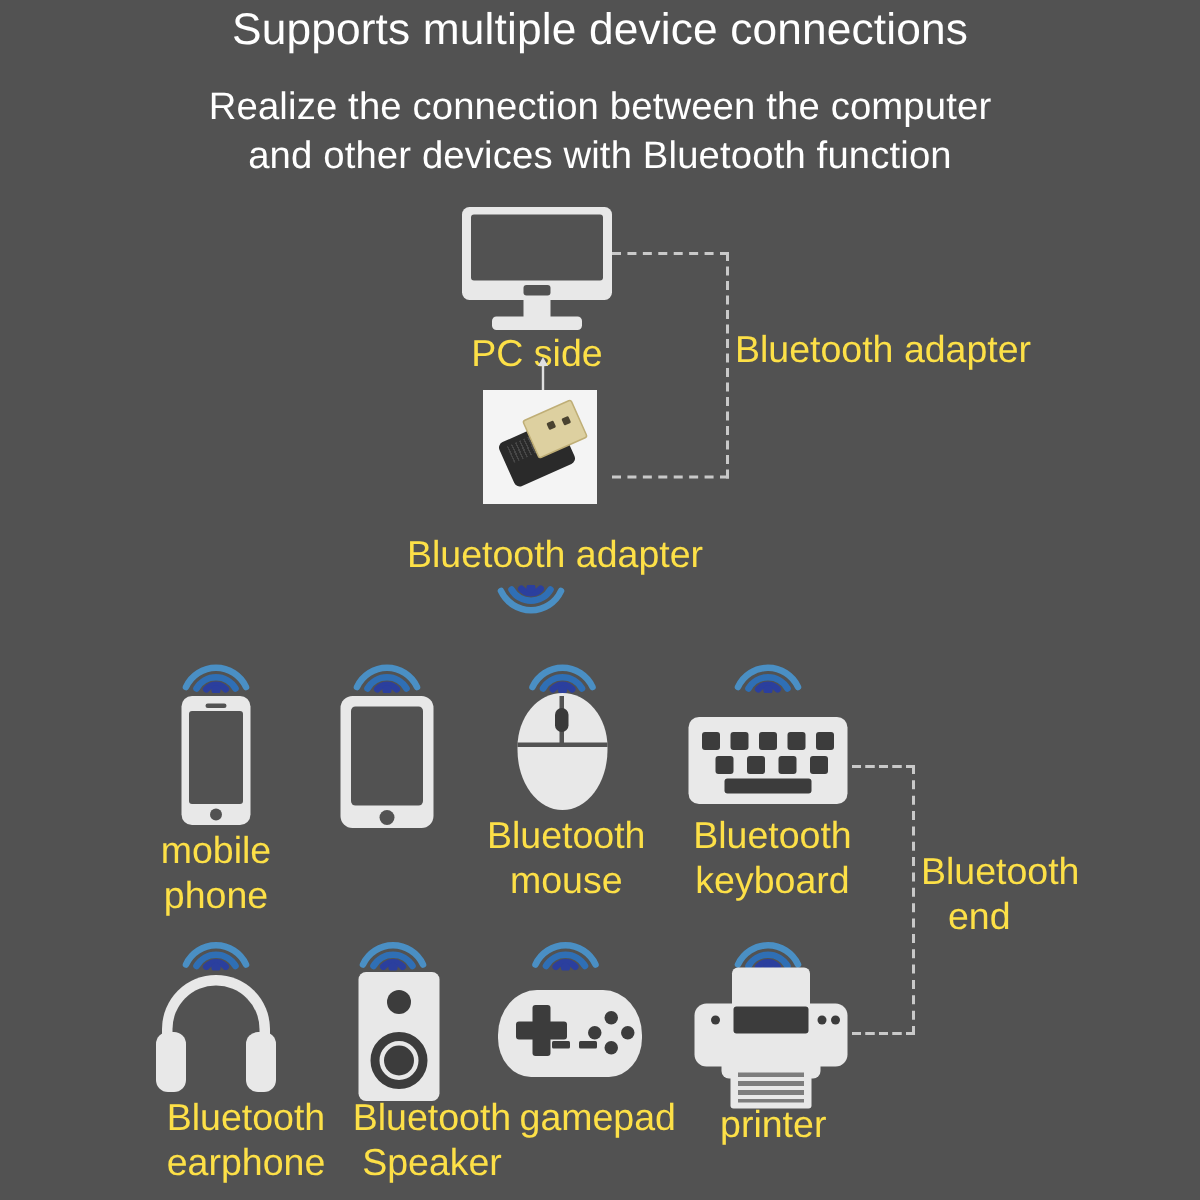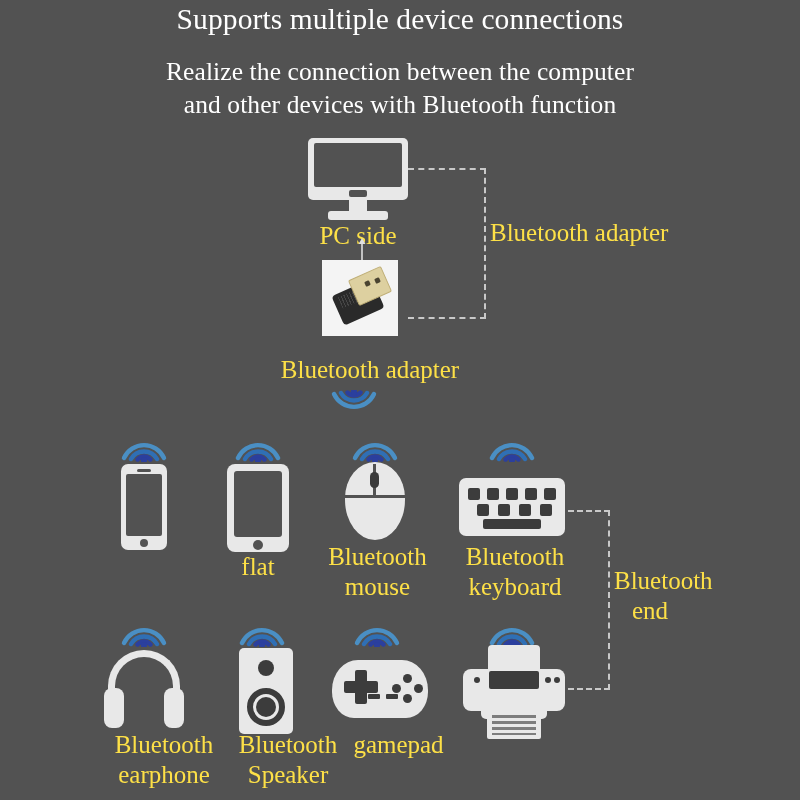--- a/index.html
+++ b/index.html
@@ -6,21 +6,21 @@
     margin: 0;
     padding: 0;
     background: #4f4f4f;
   }
   #stage {
     position: relative;
     width: 800px;
     height: 800px;
     background: #525252;
     overflow: hidden;
-    font-family: Liberation Serif, serif;
+    font-family: Liberation Sans, sans-serif;
     color: #ffffff;
     -webkit-font-smoothing: antialiased;
   }
 
   
   .headline {
     position: absolute;
     left: 0;
     right: 0;
     text-align: center;
@@ -346,27 +346,28 @@
       <circle cx="23" cy="28" r="3.1" fill="#2b3f9e"></circle>
     </svg>
   </div>
 
   <div class="abs" style="left:121px; top:464px; width:46px; height:86px;">
     <div class="phone-body"></div>
     <div class="phone-speaker"></div>
     <div class="phone-screen"></div>
     <div class="phone-home"></div>
   </div>
+  <div class="lbl" style="left:74px; top:552px; width:140px;">mobile
+phone</div>
 
   <div class="abs" style="left:227px; top:464px; width:62px; height:88px;">
     <div class="tab-body"></div>
     <div class="tab-screen"></div>
     <div class="tab-home"></div>
   </div>
-  <div class="lbl" style="left:193px; top:552px; width:130px;">flat</div>
 
   <div class="abs" style="left:345px; top:462px; width:60px; height:78px;">
     <div class="mouse-body"></div>
     <div class="mouse-div"></div>
     <div class="mouse-split"></div>
     <div class="mouse-wheel"></div>
   </div>
   <div class="lbl" style="left:305px; top:542px; width:145px;">Bluetooth
 mouse</div>
 
@@ -461,18 +462,19 @@
     <div class="pr-tray"></div>
     <div class="pr-body"></div>
     <div class="pr-slot"></div>
     <div class="pr-dot" style="left:11px; top:32px;"></div>
     <div class="pr-dot" style="left:82px; top:32px;"></div>
     <div class="pr-dot" style="left:91px; top:32px;"></div>
     <div class="pr-base"></div>
     <div class="pr-paper"></div>
     <div class="pr-lines"></div>
   </div>
+  <div class="lbl" style="left:448px; top:735px; width:135px;">printer</div>
 
   <div class="dash-h" style="left:568px; top:688px; width:42px;"></div>
 
   <div class="dash-h" style="left:568px; top:510px; width:42px;"></div>
 
 </div>
 
 </body></html>

